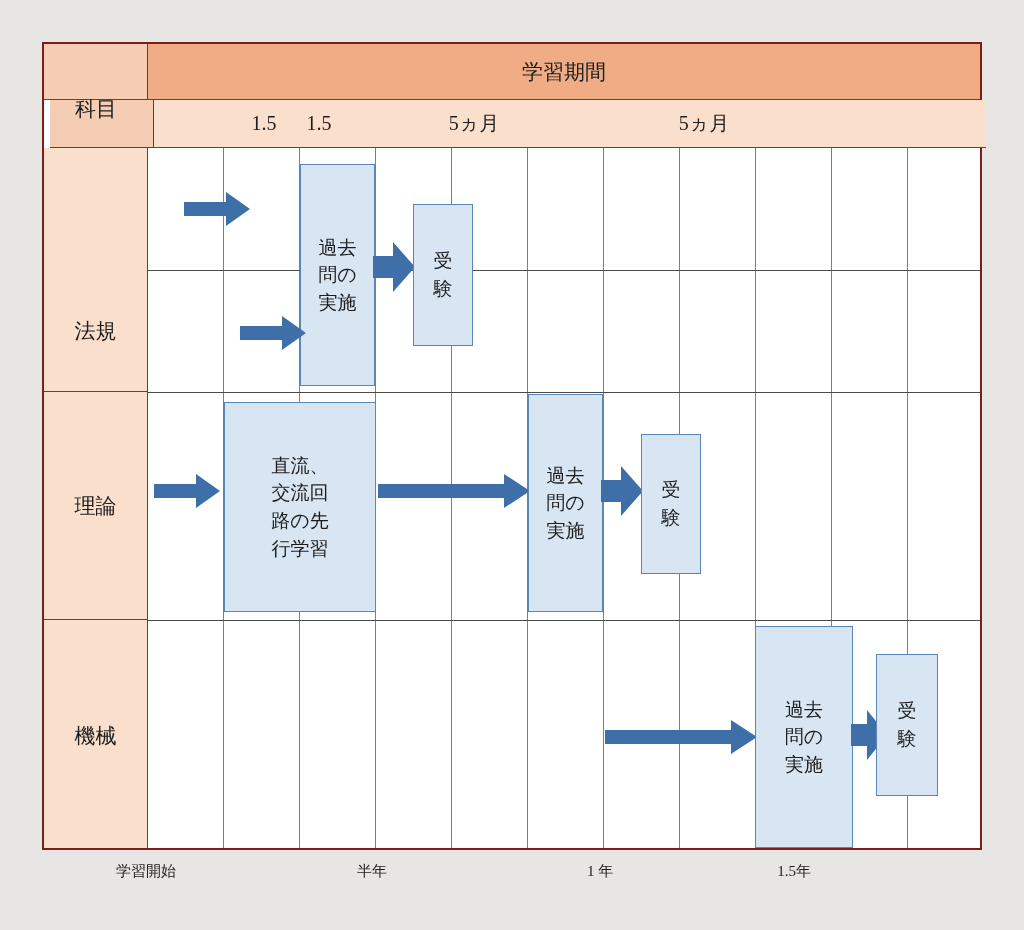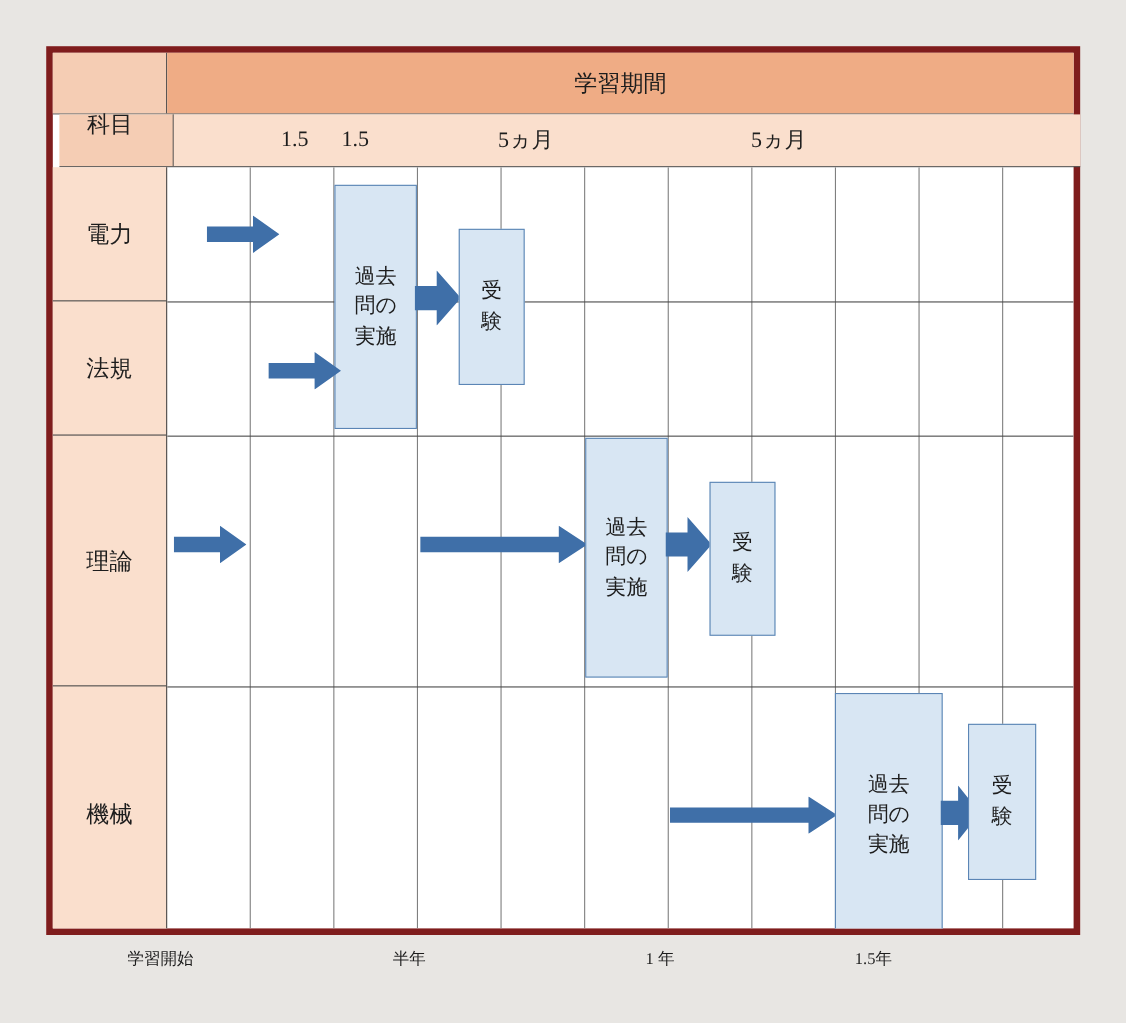--- a/index.html
+++ b/index.html
@@ -9,21 +9,21 @@
     font-family:"Liberation Serif","DejaVu Serif",serif;
     overflow:hidden;
   }
   #wrap{position:relative;width:1024px;height:930px;}
 
   
   .frame{
     position:absolute;
     left:42px;top:42px;
     width:940px;height:808px;
-    border:6px solid #7f1d1d;
+    border:2px solid #7f1d1d;
     box-sizing:border-box;
     background:#ffffff;
   }
 
   
   .hdr-top{
     position:absolute;left:0;top:0;
     width:100%;height:56px;
     box-sizing:border-box;
     border-bottom:1px solid #4a4a4a;
@@ -146,21 +146,20 @@
         <span class="scale-lbl" style="left:70px;width:80px;">1.5</span>
         <span class="scale-lbl" style="left:125px;width:80px;">1.5</span>
         <span class="scale-lbl" style="left:250px;width:140px;">5ヵ月</span>
         <span class="scale-lbl" style="left:480px;width:140px;">5ヵ月</span>
       </div>
     </div>
 
     <div class="subject-label">科目</div>
 
     <div class="subj-col">
-      <div class="subj-row" style="top:0;height:122px;">電力</div>
       <div class="subj-row" style="top:122px;height:122px;">法規</div>
       <div class="subj-row" style="top:244px;height:228px;">理論</div>
       <div class="subj-row" style="top:472px;height:232px;">機械</div>
     </div>
 
     <div class="grid">
 
       <div class="vline" style="left:75px;"></div>
       <div class="vline" style="left:151px;"></div>
       <div class="vline" style="left:227px;"></div>
@@ -192,20 +191,24 @@
 験</div>
 
       <svg class="arrow" style="left:92px;top:168px;width:66px;height:34px;" viewBox="0 0 66 34">
         <path d="M0 10 H42 V0 L66 17 L42 34 V24 H0 Z" fill="#3f6fa8"></path>
       </svg>
 
       <svg class="arrow" style="left:6px;top:326px;width:66px;height:34px;" viewBox="0 0 66 34">
         <path d="M0 10 H42 V0 L66 17 L42 34 V24 H0 Z" fill="#3f6fa8"></path>
       </svg>
 
+      <div class="box" style="left:76px;top:254px;width:152px;height:210px;">直流、
+交流回
+路の先
+行学習</div>
 
       <svg class="arrow" style="left:230px;top:326px;width:152px;height:34px;" viewBox="0 0 152 34">
         <path d="M0 10 H126 V0 L152 17 L126 34 V24 H0 Z" fill="#3f6fa8"></path>
       </svg>
 
       <div class="box" style="left:380px;top:246px;width:75px;height:218px;">過去
 問の
 実施</div>
 
       <svg class="arrow" style="left:453px;top:318px;width:42px;height:50px;" viewBox="0 0 42 50">

